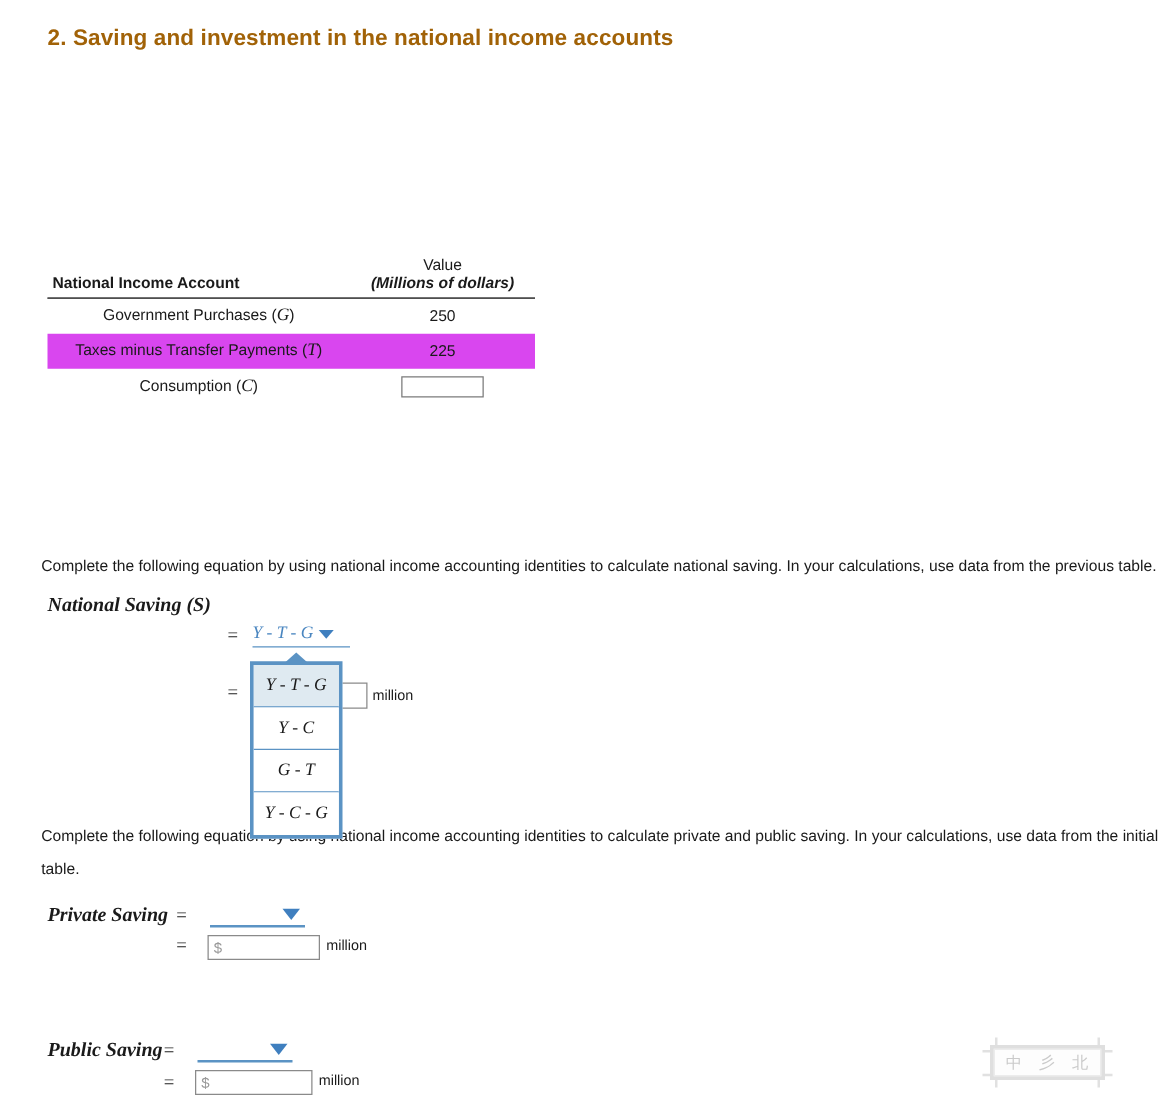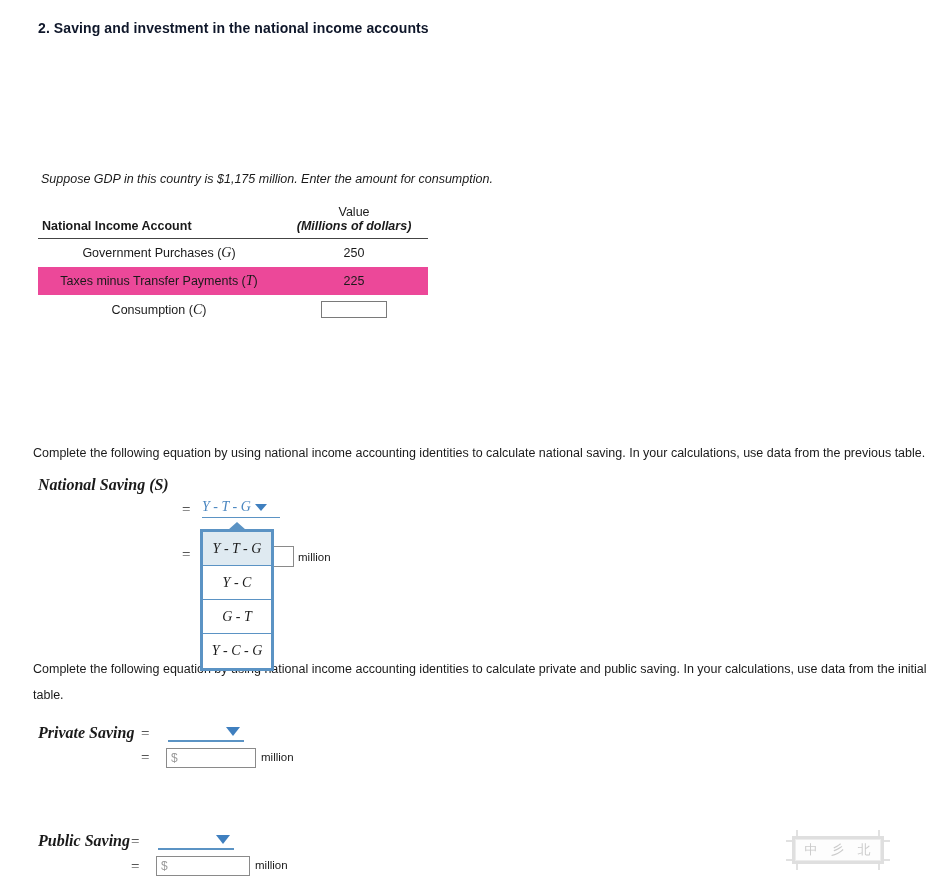--- a/index.html
+++ b/index.html
@@ -17,23 +17,23 @@
     overflow: hidden;
   }
 
   .page { position: relative; width: 940px; height: 881px; }
 
   
   .q-title {
     position: absolute;
     left: 38px;
     top: 20px;
-    font-size: 14px;
+    font-size: 18px;
     font-weight: bold;
-    color: #0f172a;
+    color: #a16207;
     letter-spacing: .1px;
     white-space: nowrap;
   }
 
   .intro {
     position: absolute;
     left: 38px;
     top: 63px;
     font-size: 13px;
     color: #1a1a1a;
@@ -72,21 +72,21 @@
   .hdr-value { display: block; font-weight: normal; }
   .hdr-units { display: block; font-weight: bold; font-style: italic; }
 
   .nia-table td {
     padding: 6px 4px;
     font-size: 12.5px;
     color: #1a1a1a;
   }
   .nia-table td.cell-acct { text-align: center; }
   .nia-table td.cell-val  { text-align: center; }
-  .nia-table tr.shaded td { background: #ec4899; }
+  .nia-table tr.shaded td { background: #d946ef; }
 
   .var {
     font-family: "Liberation Serif", serif;
     font-style: italic;
     font-size: 14px;
   }
 
   .cell-input {
     width: 66px;
     height: 17px;
@@ -309,21 +309,20 @@
   .wm-t4 { left: 0px;  top: 29px; width: 104px; height: 2px; }
 </style>
 </head>
 <body>
 
 <div class="page">
 
   <div class="q-title">2. Saving and investment in the national income accounts</div>
 
 
-  <div class="suppose">Suppose GDP in this country is $1,175 million. Enter the amount for consumption.</div>
 
   <table class="nia-table">
     <thead>
       <tr>
         <th class="col-acct">National Income Account</th>
         <th class="col-val">
           <span class="hdr-value">Value</span>
           <span class="hdr-units">(Millions of dollars)</span>
         </th>
       </tr>

